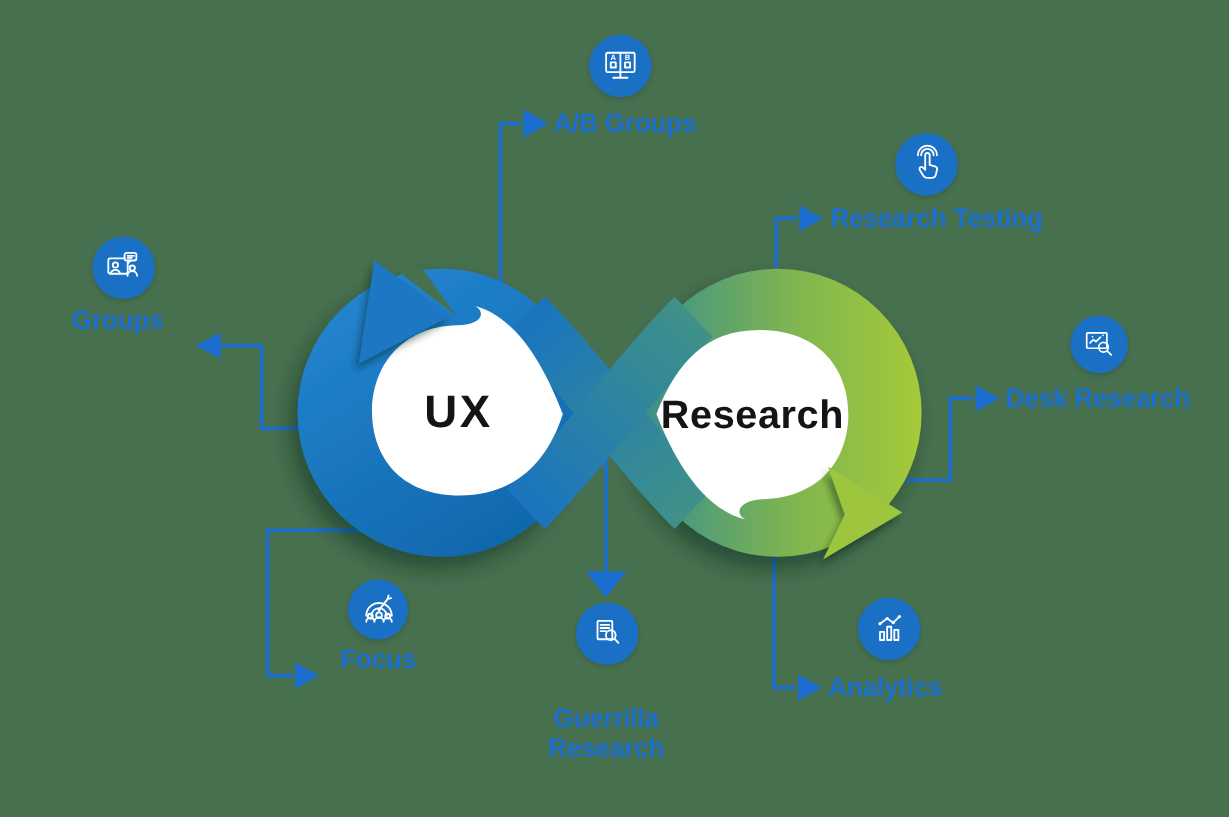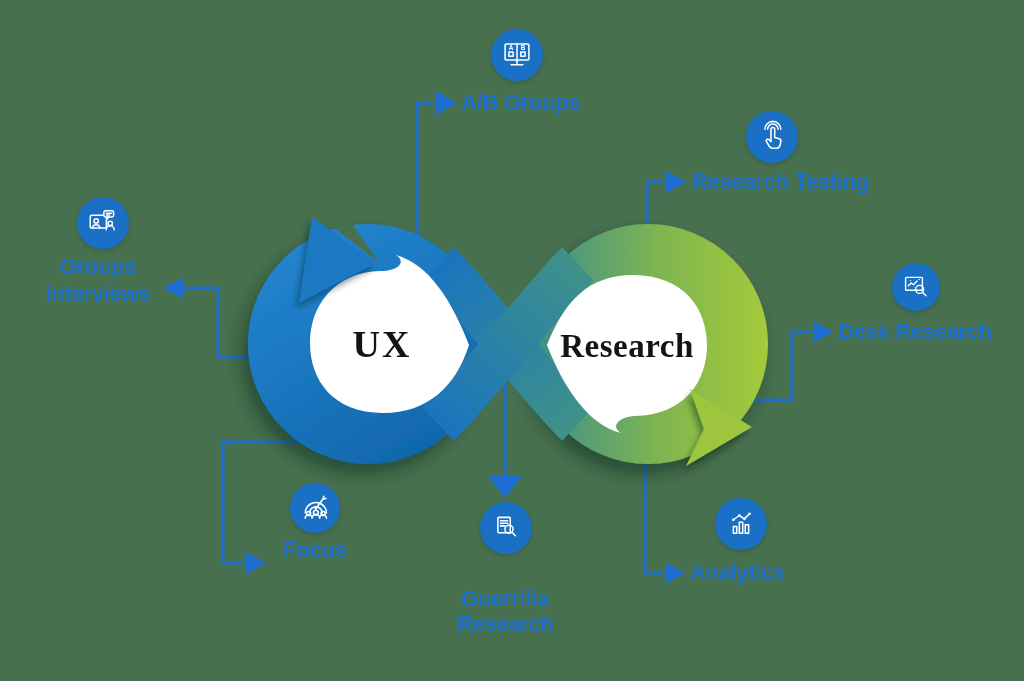--- a/index.html
+++ b/index.html
@@ -28,21 +28,20 @@
     letter-spacing:-0.3px;
     white-space:nowrap;
     line-height:26px;
   }
   .m-label.two-line{white-space:normal;text-align:center;}
   .center-text{
     position:absolute;
     color:#141414;
     font-weight:bold;
     text-align:center;
-    font-family:Liberation Serif, serif;
   }
   #ux-text{left:322px;top:324px;width:120px;font-size:38px;letter-spacing:2px;line-height:40px;}
   #research-text{left:538px;top:327px;width:178px;font-size:33px;letter-spacing:0.5px;line-height:38px;}
 </style>
 </head>
 <body>
 
 <div class="stage">
 
   <svg class="layer-svg" width="1024" height="681" viewBox="0 0 1024 681">
@@ -209,17 +208,16 @@
         <path d="M7.5 25.5 a4.7 4.7 0 0 1 9 0"></path>
         <rect x="21" y="5.5" width="11.5" height="7.5" rx="2" fill="#1a70c4"></rect>
         <path d="M24.5 13 v2.5 l2.5 -2.5"></path>
         <path d="M24 8.5 h6 M24 10.5 h4"></path>
         <circle cx="28.5" cy="20.5" r="2.6"></circle>
         <path d="M23.8 28 a4.7 4.7 0 0 1 9.4 0"></path>
       </svg>
     </div>
     <div class="m-label two-line" style="left:30px;top:253px;width:136px;line-height:27px;">
       <span style="display:block">Groups</span>
-      <span style="display:block">Interviews</span>
     </div>
   </div>
 
 </div>
 
 </body></html>

